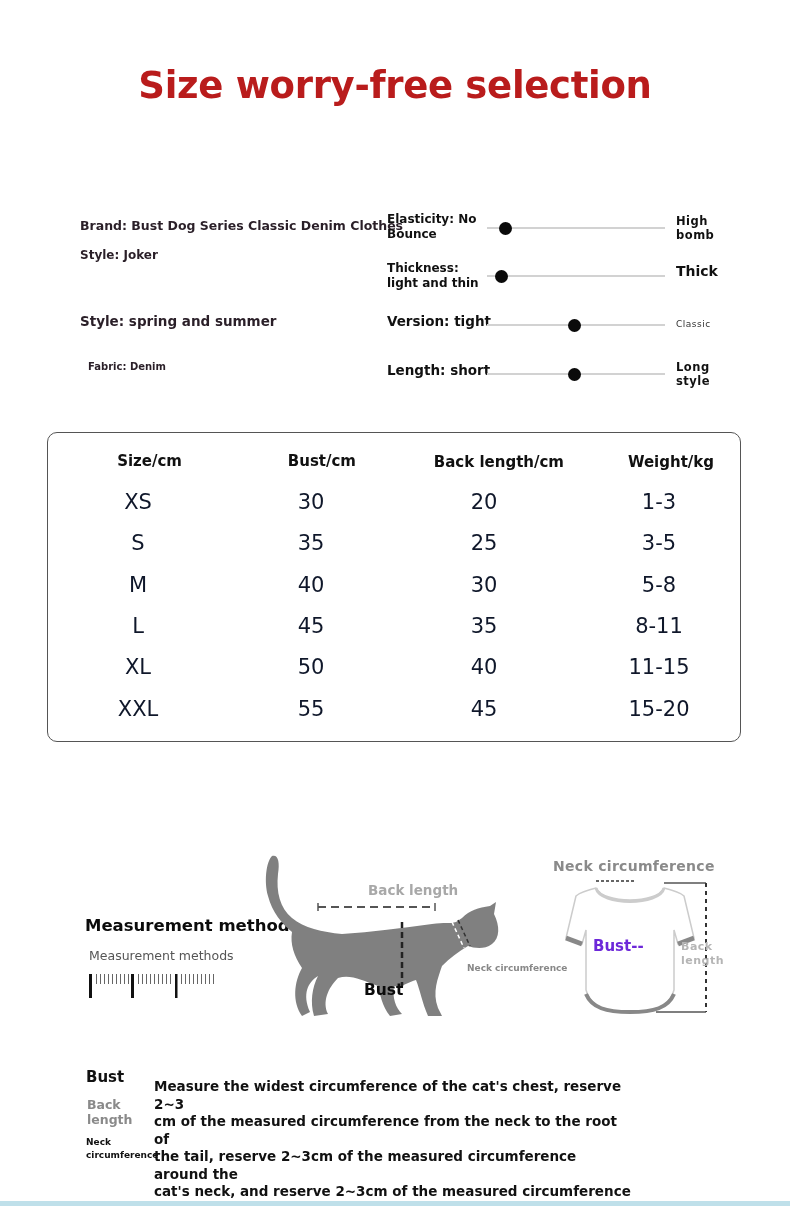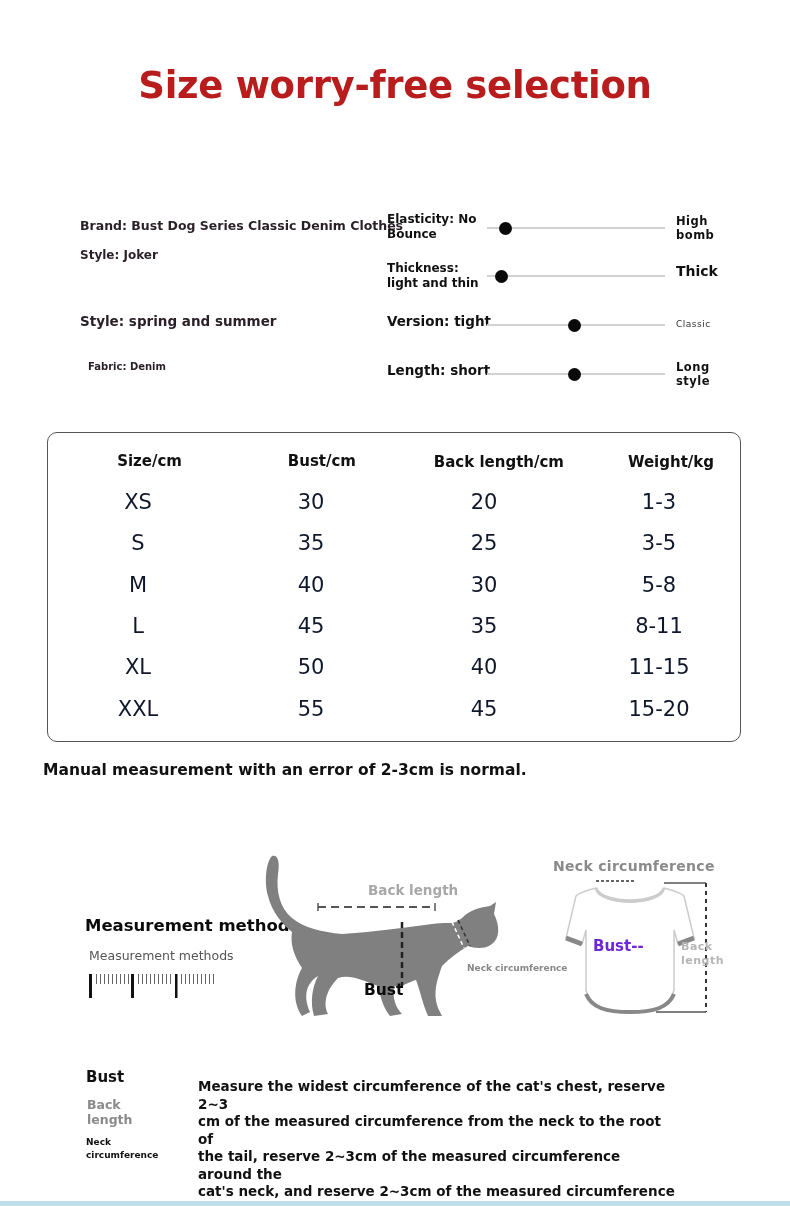--- a/index.html
+++ b/index.html
@@ -44,21 +44,21 @@
     .cat-label-bust { left: 364px; top: 981px; font-size: 15.5px; font-weight: bold; color: #0b0b0b; }
     .cat-label-neck { left: 467px; top: 963px; font-size: 9px; font-weight: bold; color: #888; }
 
     .shirt-neck-label { left: 553px; top: 858px; font-size: 14px; font-weight: bold; color: #8a8a8a; letter-spacing: 0.3px; }
     .shirt-bust-label { left: 593px; top: 937px; font-size: 15px; font-weight: bold; color: #6d28d9; }
     .shirt-back-label { left: 681px; top: 940px; font-size: 11px; font-weight: bold; color: #b5b5b5; line-height: 14px; letter-spacing: 0.5px; }
 
     .leg-bust { left: 86px; top: 1068px; font-size: 15px; font-weight: bold; color: #111; }
     .leg-back { left: 87px; top: 1097px; font-size: 12.5px; font-weight: bold; color: #8a8a8a; line-height: 15px; }
     .leg-neck { left: 86px; top: 1136px; font-size: 9px; font-weight: bold; color: #111; line-height: 13px; }
-    .desc { left: 154px; top: 1078px; width: 480px; font-size: 13.5px; font-weight: bold; color: #111; line-height: 17.5px; margin-left: 44px; }
+    .desc { left: 154px; top: 1078px; width: 480px; font-size: 13.5px; font-weight: bold; color: #111; line-height: 17.5px; }
 
     .bottom-bar { left: 0; top: 1201px; width: 790px; height: 5px; background: #bfe0ea; }
   </style>
 </head>
 <body>
 
 <div class="abs title">Size worry-free selection</div>
 
 <div class="abs spec-left s1">Brand: Bust Dog Series Classic Denim Clothes</div>
 <div class="abs spec-left s2">Style: Joker</div>
@@ -157,21 +157,20 @@
     </div>
     <div>
       <div class="abs td" style="left: 73px; width: 130px; top: 696.5px;">XXL</div>
       <div class="abs td" style="left: 246px; width: 130px; top: 696.5px;">55</div>
       <div class="abs td" style="left: 419px; width: 130px; top: 696.5px;">45</div>
       <div class="abs td" style="left: 594px; width: 130px; top: 696.5px;">15-20</div>
     </div>
   </div>
 
 <div class="abs note">
-  <div>Manual measurement with an error of 2-3cm is normal.</div>
 </div>
 
 <div class="abs mm-title">Measurement method</div>
 <div class="abs mm-sub">Measurement methods</div>
 <svg class="abs ruler" viewBox="0 0 130 30">
   <rect x="1" y="4" width="3" height="24" fill="#111"></rect>
   <rect x="43" y="4" width="3" height="24" fill="#111"></rect>
   <rect x="87" y="4" width="2.5" height="24" fill="#111"></rect>
   <g fill="#666">
     <rect x="8" y="4" width="1" height="10"></rect>

